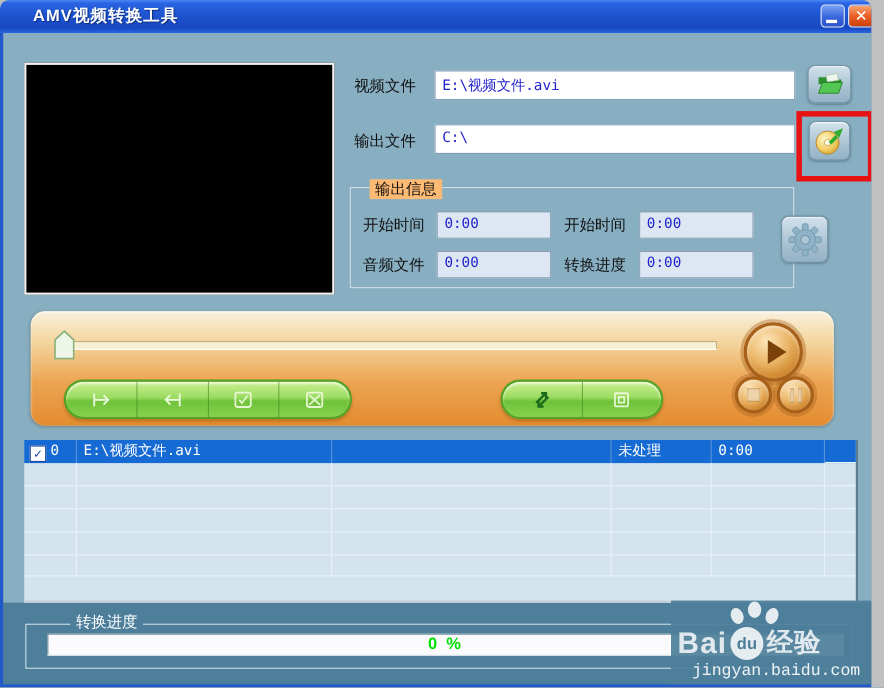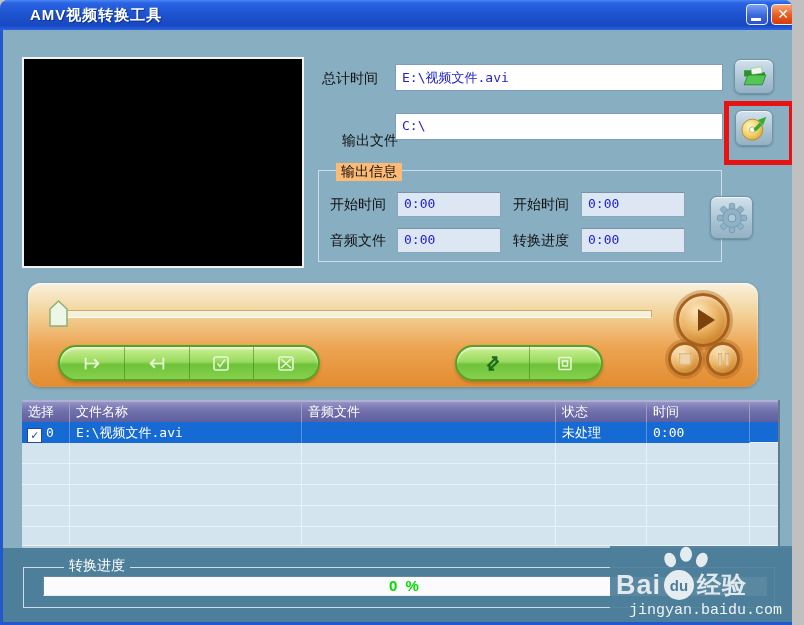--- a/index.html
+++ b/index.html
@@ -132,31 +132,31 @@
         <span class="dash"></span>
       </div>
     <div class="abs capbtn" id="btn-close">✕</div>
   </div>
 
   <div class="abs" id="bg-upper"></div>
   <div class="abs" id="bg-lower"></div>
 
   <div class="abs" id="video"></div>
 
-  <div class="abs lbl" style="left:322px;top:70px;">总计时间</div>
+  <div class="abs lbl" style="left:322px;top:70px;">视频文件</div>
   <div class="abs tin" style="left:395px;top:64px;width:328px;height:27px;">E:\视频文件.avi</div>
   <div class="abs sqbtn" style="left:734px;top:59px;width:40px;height:35px;">
     <svg width="27" height="22" viewBox="0 0 26 21">
       <path d="M3 4 h8 l2 2 h10 v4 H3 z" fill="#2e8f2e"></path>
       <rect x="10" y="1.5" width="10" height="6" fill="#eef7ee" stroke="#9cc49c" stroke-width="0.6" transform="rotate(-9 15 4)"></rect>
       <path d="M3 18 L6.5 8.5 H24 L20.5 18 Z" fill="#53c653" stroke="#1e7a1e" stroke-width="0.7"></path>
     </svg>
   </div>
 
-  <div class="abs lbl" style="left:322px;top:132px;margin-left:20px;">输出文件</div>
+  <div class="abs lbl" style="left:322px;top:120px;">输出文件</div>
   <div class="abs tin" style="left:395px;top:113px;width:328px;height:27px;">C:\</div>
   <div class="abs sqbtn" style="left:735px;top:110px;width:38px;height:36px;">
     <svg width="28" height="27" viewBox="0 0 24 24">
       <defs>
         <radialGradient id="cdg" cx="38%" cy="35%" r="75%">
           <stop offset="0%" stop-color="#fdf7ca"></stop>
             <stop offset="55%" stop-color="#f3d26d"></stop>
             <stop offset="100%" stop-color="#d9a42e"></stop>
         </radialGradient>
       </defs>
@@ -268,28 +268,20 @@
     <div id="stop-sq"></div>
   </div>
   <div class="abs pcirc" style="left:706px;top:342px;width:34px;height:34px;">
     <div style="display:flex;gap:3px;">
       <div class="pause-bar"></div>
         <div class="pause-bar"></div>
     </div>
   </div>
 
   <div class="abs" id="tbl">
-    <div class="trow" id="thead">
-      <div class="hcell c0">选择</div>
-      <div class="hcell c1">文件名称</div>
-      <div class="hcell c2">音频文件</div>
-      <div class="hcell c3">状态</div>
-      <div class="hcell c4">时间</div>
-      <div class="hcell c5"></div>
-    </div>
     <div class="trow" id="rsel">
       <div class="scell c0" style="padding-left:0;"><span id="chk">✓</span><span>0</span></div>
       <div class="scell c1">E:\视频文件.avi</div>
       <div class="scell c2"></div>
       <div class="scell c3">未处理</div>
       <div class="scell c4">0:00</div>
       <div class="ecell c5" style="height:21px;"></div>
     </div>
     <div class="trow erow">
         <div class="ecell c0"></div>

